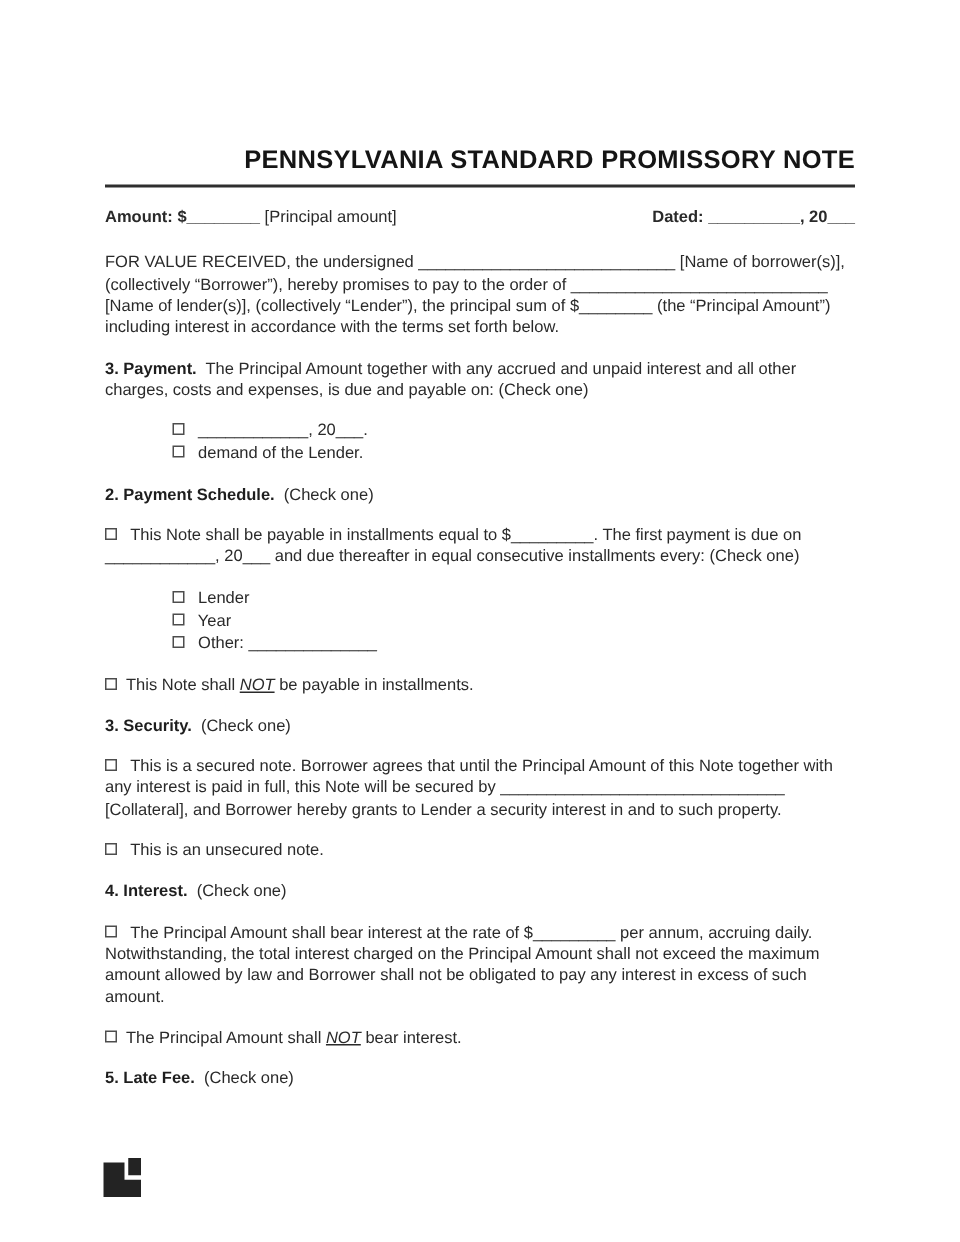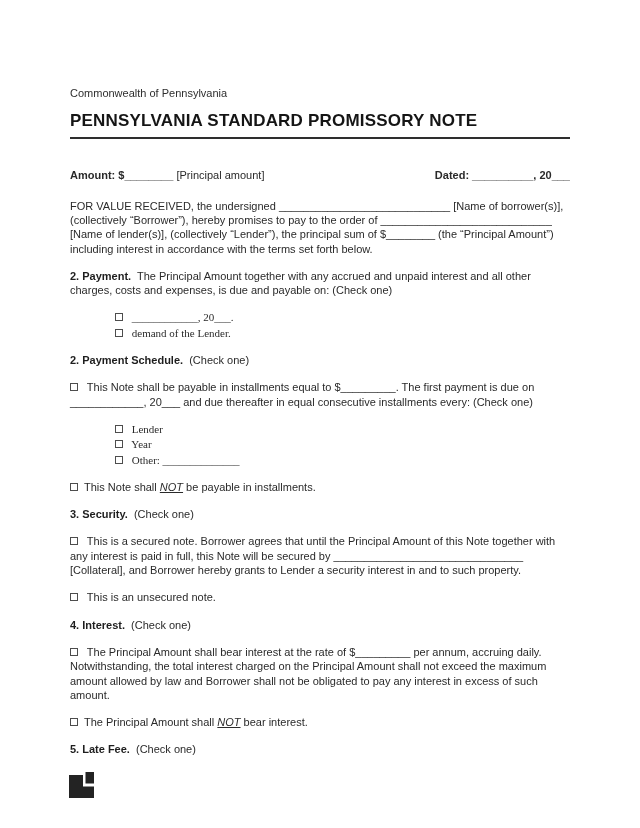--- a/index.html
+++ b/index.html
@@ -15,44 +15,44 @@
   }
   .page { width: 640px; height: 828px; position: relative; }
   .content { padding: 86px 70px 0 70px; }
 
   .state-label { font-size: 11px; color: #2e2e2e; }
 
   .title-block {
     margin-top: 10px;
     border-bottom: 2px solid #2e2e2e;
     padding-bottom: 5px;
-    text-align: left;
+    text-align: right;
   }
   .title {
     font-size: 17px;
     font-weight: bold;
     color: #151515;
     letter-spacing: 0.2px;
   }
 
   .meta-row {
-    margin-top: 29px;
+    margin-top: 13px;
     display: flex;
     justify-content: space-between;
     align-items: flex-start;
   }
   .b { font-weight: bold; }
 
   .para { margin-top: 16px; }
   .block { margin-top: 13px; }
 
   .sec-no { font-weight: bold; color: #1e1e1e; margin-right: 3px; }
 
   .opts { margin-top: 13px; margin-left: 45px; }
-  .opt-line { margin-top: 0; font-family: Liberation Serif, serif; }
+  .opt-line { margin-top: 0; }
   .opt-line + .opt-line { margin-top: 1px; }
 
   .cb {
     display: inline-block;
     width: 8px;
     height: 8px;
     border: 1.2px solid #4d4d4d;
     background: #ffffff;
     margin-right: 6px;
     vertical-align: 0px;
@@ -66,40 +66,39 @@
     width: 27px;
     height: 28px;
   }
 </style>
 </head>
 <body>
 
 <div class="page">
   <div class="content">
 
-    <div class="state-label">Commonwealth of Pennsylvania</div>
 
     <div class="title-block">
       <div class="title">PENNSYLVANIA STANDARD PROMISSORY NOTE</div>
     </div>
 
     <div class="meta-row">
       <div>
         <span class="b">Amount: $________</span>
         <span>[Principal amount]</span>
       </div>
       <div>
         <span class="b">Dated: __________, 20___</span>
       </div>
     </div>
 
     <p class="para">FOR VALUE RECEIVED, the undersigned ____________________________ [Name of borrower(s)], (collectively “Borrower”), hereby promises to pay to the order of ____________________________ [Name of lender(s)], (collectively “Lender”), the principal sum of $________ (the “Principal Amount”) including interest in accordance with the terms set forth below.</p>
 
     <p class="block">
-      <span class="sec-no">2. Payment.</span>
+      <span class="sec-no">3. Payment.</span>
       <span>The Principal Amount together with any accrued and unpaid interest and all other charges, costs and expenses, is due and payable on: (Check one)</span>
     </p>
     <div class="opts">
       <div class="opt-line">
         <span class="cb"></span>
         <span>____________, 20___.</span>
       </div>
       <div class="opt-line">
         <span class="cb"></span>
         <span>demand of the Lender.</span>

